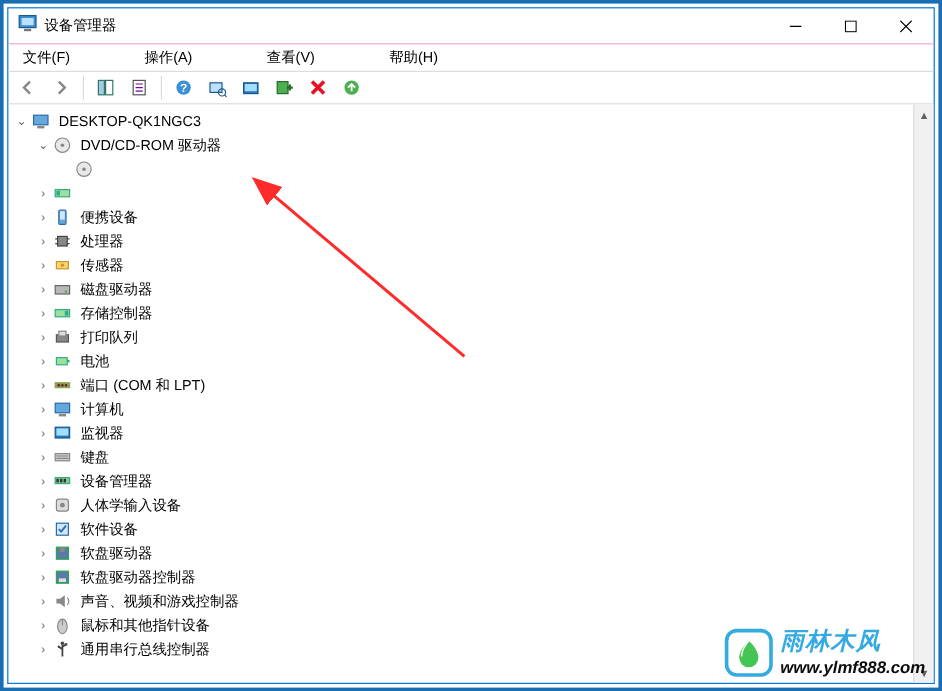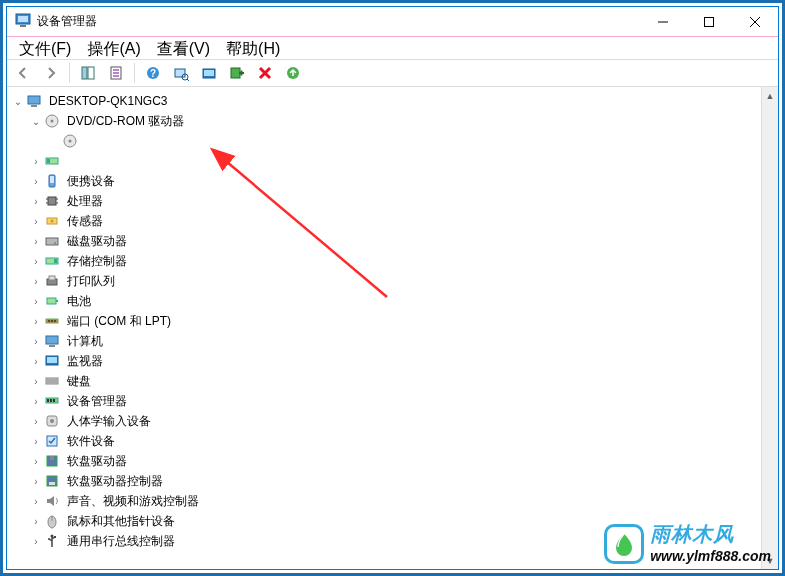--- a/index.html
+++ b/index.html
@@ -4,21 +4,21 @@
 <style>
 * { margin: 0; padding: 0; box-sizing: border-box; font-family: "Microsoft YaHei", "Segoe UI", sans-serif; }
 body { width: 785px; height: 576px; background: #fff; position: relative; overflow: hidden; }
 .outer-border { position: absolute; inset: 0; border: 3px solid #1a6fb3; }
 .window { position: absolute; top: 6px; left: 6px; right: 6px; bottom: 6px; border: 1px solid #0078d7; background: #fff; display: flex; flex-direction: column; }
 .titlebar { height: 30px; display: flex; align-items: center; border-bottom: 1px solid #f9a8d4; }
 .titlebar .icon { margin: 0 6px 0 8px; }
 .titlebar .title { font-size: 12px; flex: 0 0 auto; }
 .titlebar .spacer { flex: 1; }
 .winbtn { width: 46px; height: 30px; display: flex; align-items: center; justify-content: center; }
-.menubar { height: 22px; display: flex; align-items: flex-start; padding: 0 4px; font-size: 16px; }
+.menubar { height: 22px; display: flex; align-items: center; padding: 0 4px; font-size: 12px; gap: 46px; }
 .menubar .item { padding: 2px 8px; }
 .toolbar { height: 28px; border-top: 1px solid #dcdcdc; border-bottom: 1px solid #dcdcdc; display: flex; align-items: center; padding: 0 4px; gap: 4px; }
 .tbtn { width: 24px; height: 24px; display: flex; align-items: center; justify-content: center; border: 1px solid transparent; }
 .sep { width: 1px; height: 20px; background: #dcdcdc; margin: 0 2px; }
 .content { flex: 1; display: flex; overflow: hidden; position: relative; }
 .tree { flex: 1; overflow-y: auto; padding: 4px 0; font-size: 12px; }
 .tree .row { display: flex; align-items: center; height: 20px; white-space: nowrap; }
 .tree .indent0 { padding-left: 4px; }
 .tree .indent1 { padding-left: 22px; }
 .tree .indent2 { padding-left: 40px; }

